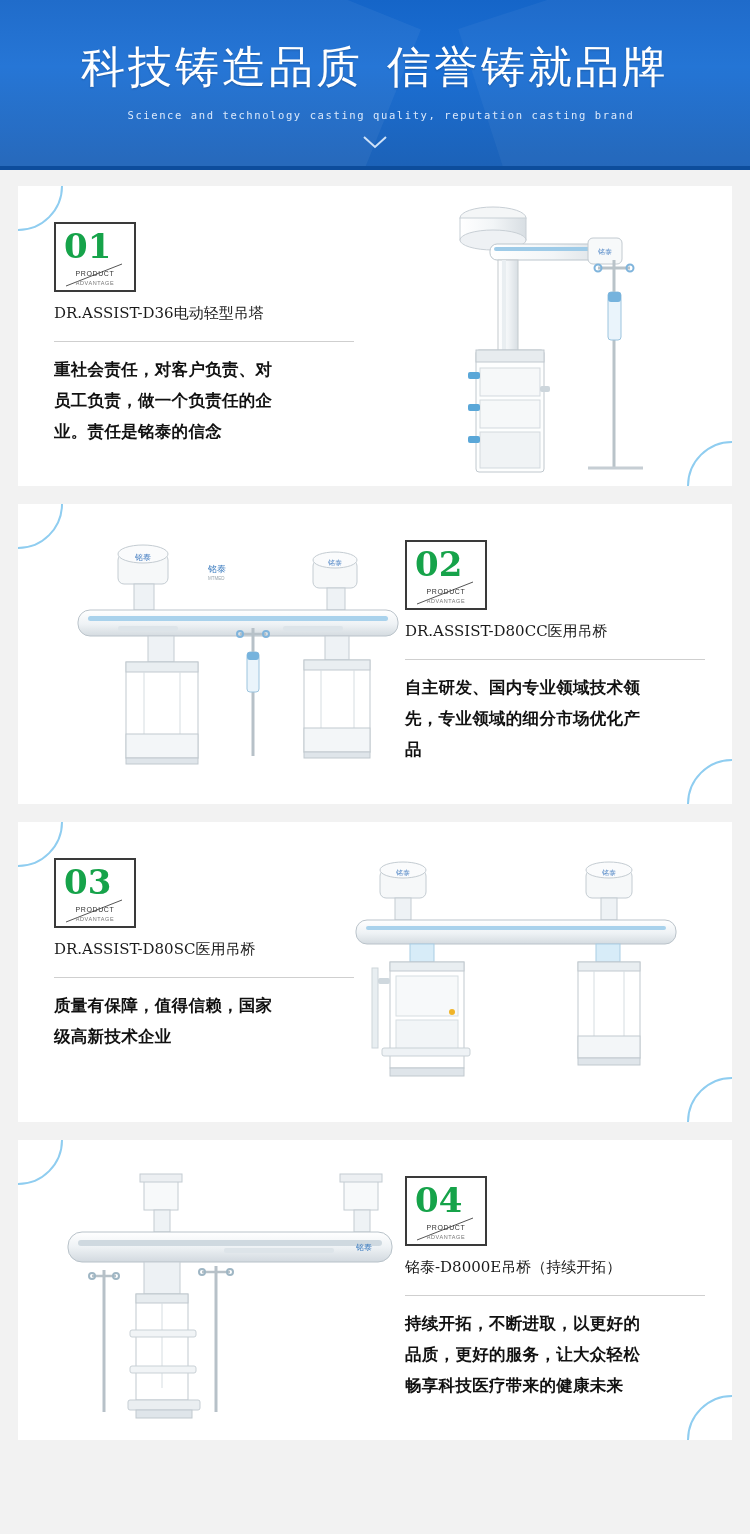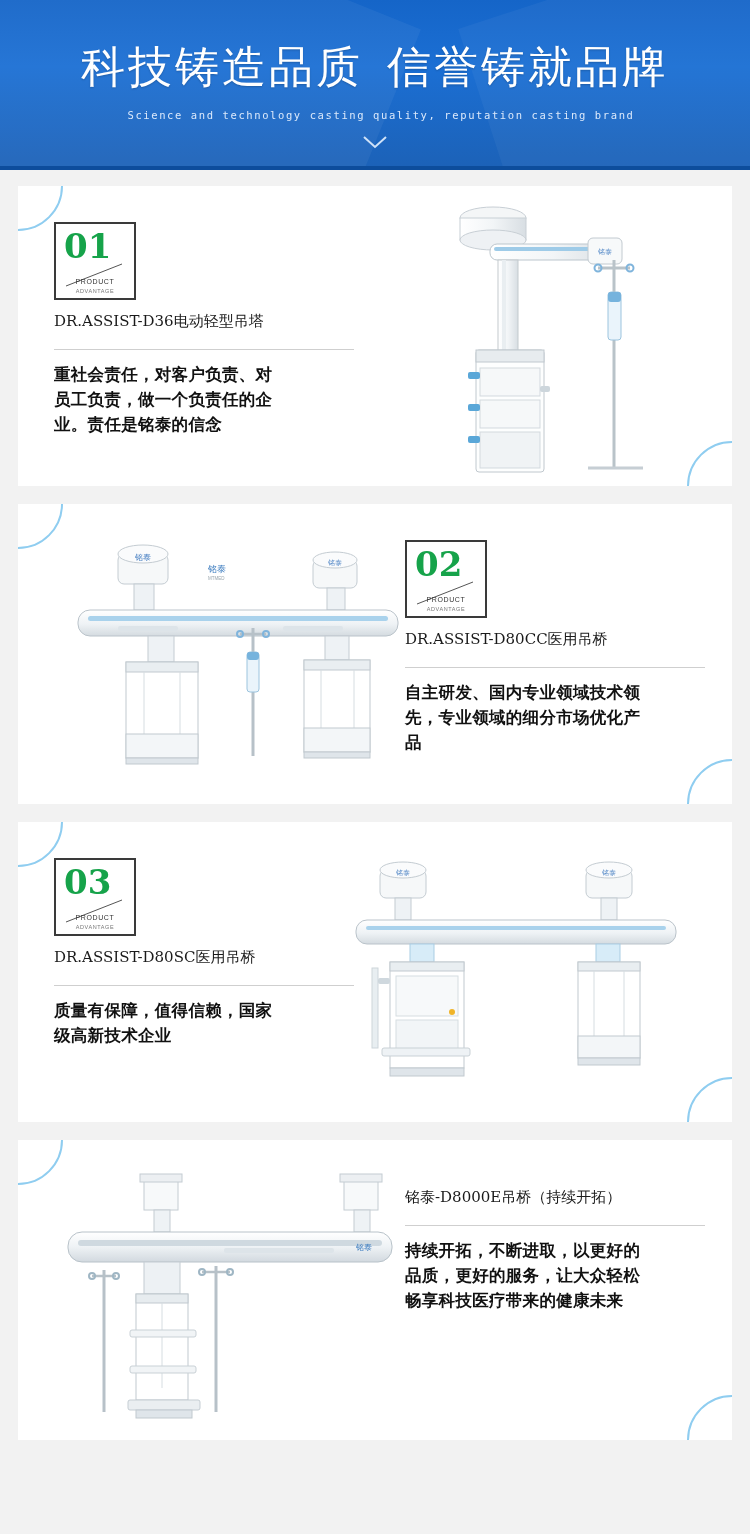--- a/index.html
+++ b/index.html
@@ -89,21 +89,21 @@
   
   .textblock {
     position: absolute;
     top: 36px;
     width: 300px;
   }
   .textblock.left { left: 36px; }
   .textblock.right { right: 27px; }
 
   .numbox {
-    width: 82px; height: 78px;
+    width: 82px; height: 70px;
     border: 2px solid #3a3a3a;
     position: relative;
     padding: 4px 6px 0 8px;
   }
   .numbox .num {
     font-family: "DejaVu Serif", "Liberation Serif", serif;
     font-size: 34px;
     color: #16a34a;
     font-weight: bold;
     line-height: 36px;
@@ -136,21 +136,21 @@
     font-size: 15px;
     color: #1a1a1a;
     font-family: "DejaVu Serif", "Liberation Serif", serif;
     padding-bottom: 18px;
     border-bottom: 1px solid #cfcfcf;
     white-space: nowrap;
   }
   .desc {
     margin-top: 12px;
     font-size: 16.5px;
-    line-height: 25px;
+    line-height: 31px;
     color: #111;
     font-family: "DejaVu Serif", "Liberation Serif", serif;
     font-weight: bold;
     letter-spacing: 0.3px;
   }
   .desc.narrow { width: 230px; }
   .desc.wide { width: 248px; }
 
   
   .art { position: absolute; }
@@ -384,20 +384,30 @@
 
       </div>
     </div>
 
     <div class="card">
       <span class="arc tl"></span>
       <span class="arc br"></span>
       <div class="card-body">
 
         <div class="textblock right">
+          <div class="numbox">
+            <div class="num">04</div>
+            <div class="slash">
+              <svg width="66" height="26" viewBox="0 0 66 26">
+                  <line x1="4" y1="24" x2="60" y2="2" stroke="#555" stroke-width="1"></line>
+                </svg>
+            </div>
+            <div class="cap1">PRODUCT</div>
+            <div class="cap2">ADVANTAGE</div>
+          </div>
           <div class="model">铭泰-D8000E吊桥（持续开拓）</div>
           <div class="desc wide">持续开拓，不断进取，以更好的品质，更好的服务，让大众轻松畅享科技医疗带来的健康未来</div>
         </div>
 
         <div class="art" style="left:26px; top:22px;">
           <svg width="370" height="270" viewBox="0 0 370 270">
             <defs>
               <linearGradient id="g4" x1="0" y1="0" x2="0" y2="1">
                 <stop offset="0" stop-color="#ffffff"></stop>
                   <stop offset="0.5" stop-color="#eef2f5"></stop>

